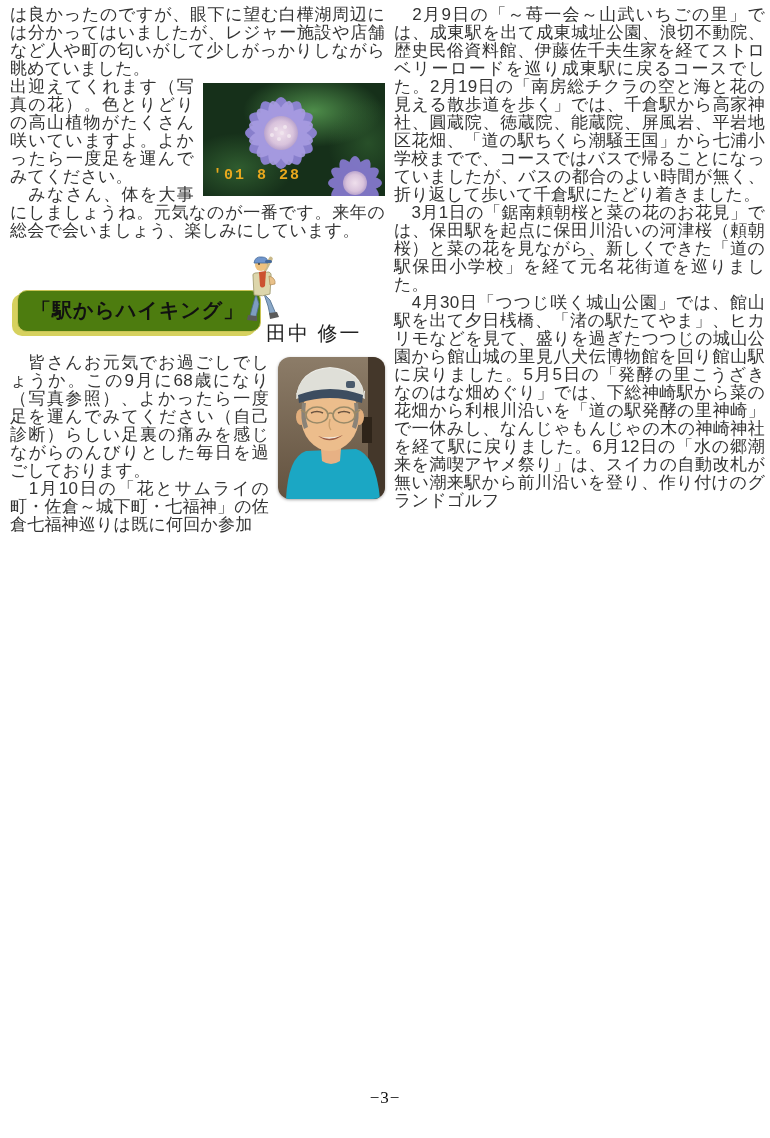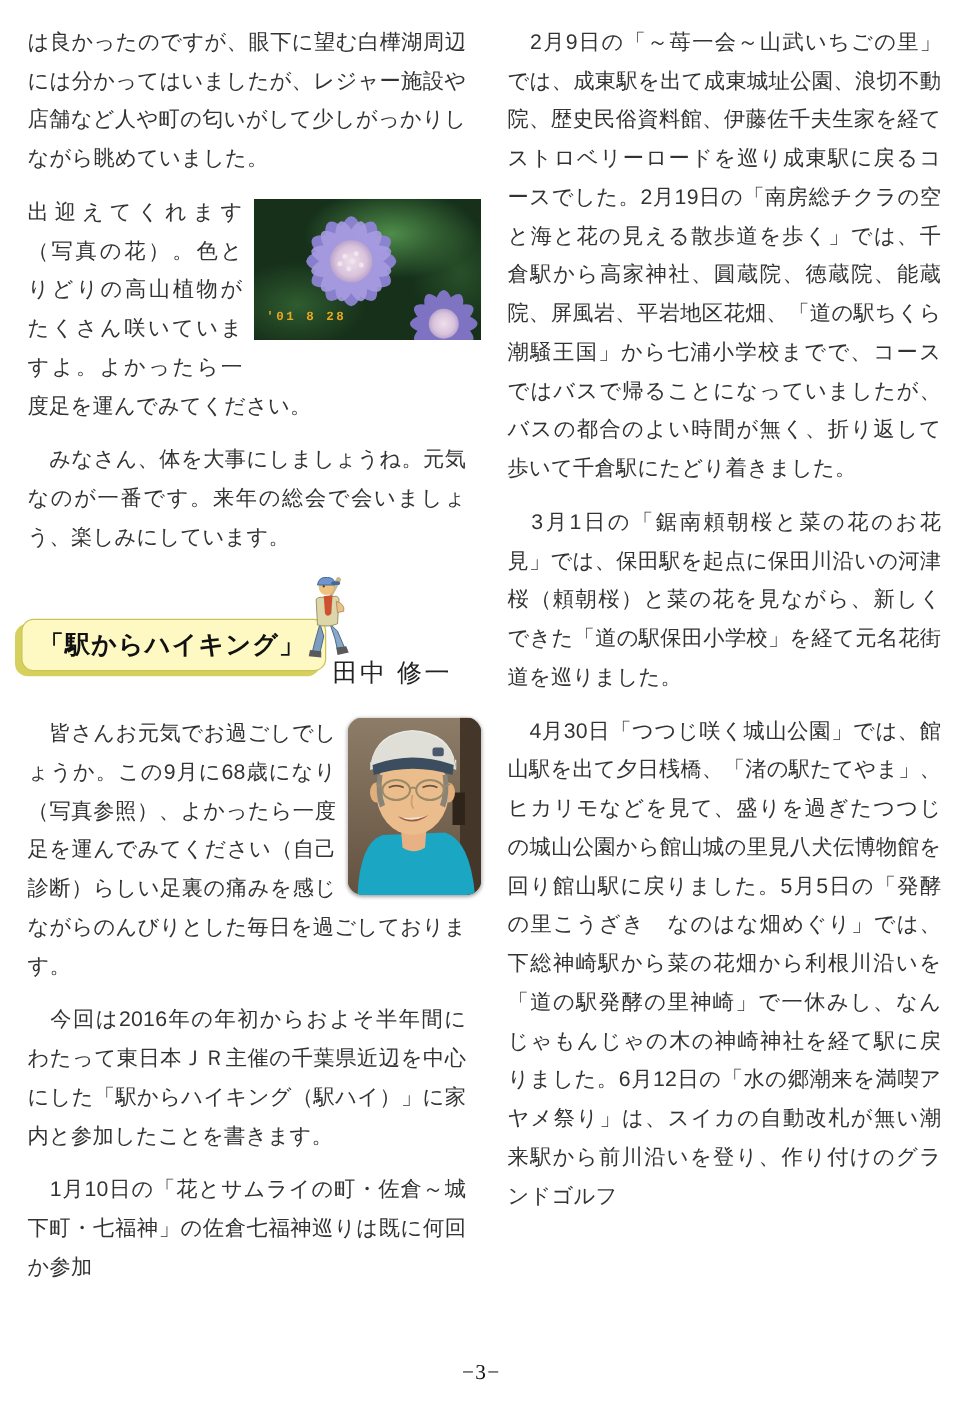--- a/index.html
+++ b/index.html
@@ -5,43 +5,43 @@
   html,body{margin:0;padding:0;}
   body{
     width:770px;height:1138px;position:relative;background:#ffffff;
     font-family:"Liberation Sans","DejaVu Sans",sans-serif;
     color:#333333;overflow:hidden;
   }
   .col{position:absolute;top:6px;}
   .col-left{left:10px;width:375px;}
   .col-right{left:394px;width:371px;}
   .col p{
-    margin:12px;font-size:17px;line-height:31px;text-align:justify;
+    margin:0;font-size:17px;line-height:18px;text-align:justify;
     color:#333333;letter-spacing:0.2px;
   }
   
   .flower-photo{
     float:right;width:182px;height:113px;margin:5px 0 8px 9px;
     position:relative;overflow:hidden;
   }
   .flower-photo .timestamp{
     position:absolute;left:10px;bottom:12px;
     font-family:"Liberation Mono","DejaVu Sans Mono",monospace;
-    font-size:10px;font-weight:bold;color:#e8a81e;letter-spacing:2px;
+    font-size:15px;font-weight:bold;color:#e8a81e;letter-spacing:2px;
   }
   
   .portrait-photo{
     float:right;width:107px;height:142px;margin:3px 0 6px 9px;
     border-radius:12px;overflow:hidden;box-shadow:0 1px 3px rgba(0,0,0,.35);
   }
   
   .section-header{position:relative;height:100px;margin-top:14px;}
   .heading-box{
     position:absolute;left:7px;top:36px;
-    background:#fef9c3;border:1px solid #c9c455;border-radius:10px;
+    background:#4d7c0f;border:1px solid #c9c455;border-radius:10px;
     box-shadow:-5px 4px 0 #d6d15e;
     padding:6px 16px 7px 13px;
     font-size:20px;font-weight:bold;color:#111111;letter-spacing:1px;
     white-space:nowrap;
   }
   .hiker{position:absolute;left:229px;top:0;width:46px;height:70px;}
   .author-name{
     position:absolute;left:256px;top:66px;width:100px;
     font-size:20px;color:#222222;letter-spacing:2px;white-space:nowrap;
   }
@@ -202,21 +202,20 @@
 
         <path d="M52 62 Q50 70 53 73" stroke="#caa06e" stroke-width="1.4" fill="none"></path>
 
         <path d="M40 79 Q52 88 65 78 Q53 84 40 79 Z" fill="#9a5a42"></path>
         <path d="M43 80 Q52 84 62 79 Q52 81 43 80 Z" fill="#f2e8dc"></path>
       </svg>
     </div>
     <p>　皆さんお元気でお過ごしでしょうか。この9月に68歳になり（写真参照）、よかったら一度足を運んでみてください（自己診断）らしい足裏の痛みを感じながらのんびりとした毎日を過ごしております。</p>
   </div>
 
-  <p>　今回は2016年の年初からおよそ半年間にわたって東日本ＪＲ主催の千葉県近辺を中心にした「駅からハイキング（駅ハイ）」に家内と参加したことを書きます。</p>
   <p>　1月10日の「花とサムライの町・佐倉～城下町・七福神」の佐倉七福神巡りは既に何回か参加</p>
 </div>
 
 <div class="col col-right">
   <p>　2月9日の「～苺一会～山武いちごの里」では、成東駅を出て成東城址公園、浪切不動院、歴史民俗資料館、伊藤佐千夫生家を経てストロベリーロードを巡り成東駅に戻るコースでした。2月19日の「南房総チクラの空と海と花の見える散歩道を歩く」では、千倉駅から高家神社、圓蔵院、徳蔵院、能蔵院、屏風岩、平岩地区花畑、「道の駅ちくら潮騒王国」から七浦小学校までで、コースではバスで帰ることになっていましたが、バスの都合のよい時間が無く、折り返して歩いて千倉駅にたどり着きました。</p>
   <p>　3月1日の「鋸南頼朝桜と菜の花のお花見」では、保田駅を起点に保田川沿いの河津桜（頼朝桜）と菜の花を見ながら、新しくできた「道の駅保田小学校」を経て元名花街道を巡りました。</p>
   <p>　4月30日「つつじ咲く城山公園」では、館山駅を出て夕日桟橋、「渚の駅たてやま」、ヒカリモなどを見て、盛りを過ぎたつつじの城山公園から館山城の里見八犬伝博物館を回り館山駅に戻りました。5月5日の「発酵の里こうざき　なのはな畑めぐり」では、下総神崎駅から菜の花畑から利根川沿いを「道の駅発酵の里神崎」で一休みし、なんじゃもんじゃの木の神崎神社を経て駅に戻りました。6月12日の「水の郷潮来を満喫アヤメ祭り」は、スイカの自動改札が無い潮来駅から前川沿いを登り、作り付けのグランドゴルフ</p>
 </div>
 
 <div class="footer">−3−</div>

